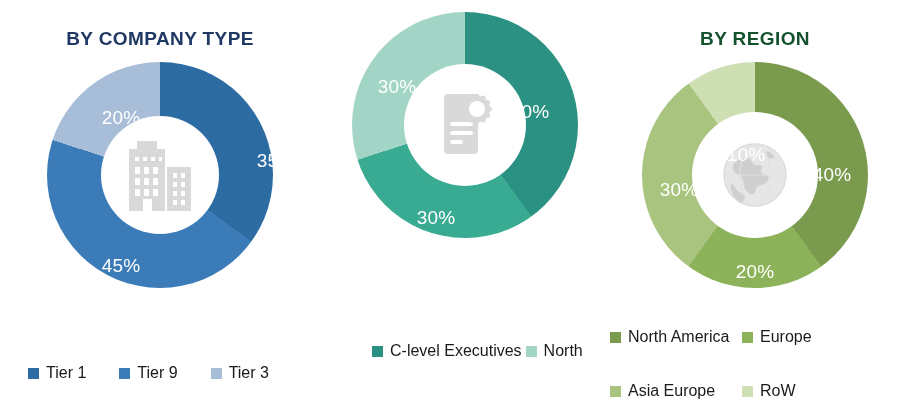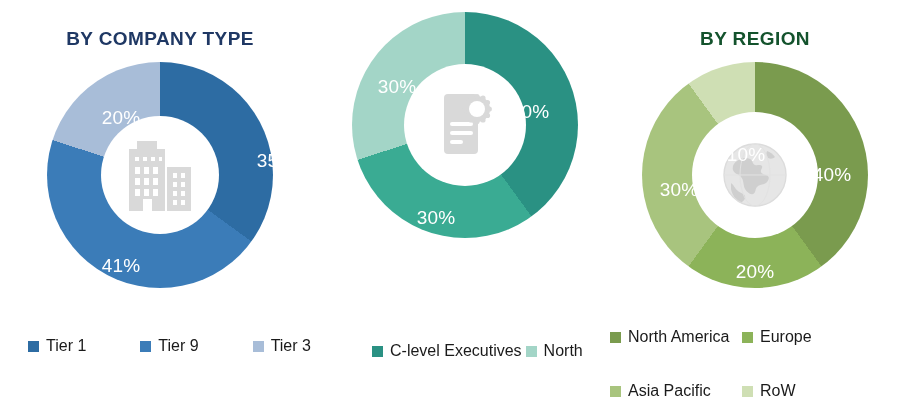--- a/index.html
+++ b/index.html
@@ -92,24 +92,24 @@
     margin-right: 7px;
     flex: none;
   }
   .legend-label {
     font-size: 16px;
     color: #1a1a1a;
   }
 
   .legend-1 {
     left: 28px;
-    top: 337px;
+    top: 364px;
     width: 270px;
     justify-content: flex-start;
-    gap: 54px;
+    gap: 33px;
   }
   .legend-2 {
     left: 372px;
     top: 342px;
     flex-direction: row;
     gap: 4px;
   }
   .legend-3 {
     left: 610px;
     top: 328px;
@@ -154,21 +154,21 @@
               <rect x="58" y="47" width="4" height="5"></rect>
             <rect x="50" y="56" width="4" height="5"></rect>
               <rect x="58" y="56" width="4" height="5"></rect>
             <rect x="50" y="65" width="4" height="5"></rect>
               <rect x="58" y="65" width="4" height="5"></rect>
             <rect x="20" y="64" width="9" height="12"></rect>
           </g>
         </svg>
       </div>
       <div class="pct" style="left:181px;top:99px;margin-left:48px;">35%</div>
-      <div class="pct" style="left:74px;top:204px;">41%</div>
+      <div class="pct" style="left:74px;top:204px;">45%</div>
       <div class="pct" style="left:74px;top:56px;">20%</div>
     </div>
   </div>
 
   <div class="panel panel-2">
 
     <div class="donut-wrap">
       <div class="donut" id="donut2" style="width: 226px; height: 226px; background: conic-gradient(rgb(42, 145, 131) 0deg, rgb(42, 145, 131) 144deg, rgb(58, 171, 147) 144deg, rgb(58, 171, 147) 252deg, rgb(163, 213, 199) 252deg, rgb(163, 213, 199) 360deg);"></div>
       <div class="donut-hole" style="width:122px;height:122px;">
         <svg class="center-icon" width="66" height="74" viewBox="0 0 66 74">
@@ -257,21 +257,21 @@
     <div class="legend-item">
       <span class="swatch" style="background:#7a9b4e;"></span>
       <span class="legend-label">North America</span>
     </div>
     <div class="legend-item">
       <span class="swatch" style="background:#8cb359;"></span>
       <span class="legend-label">Europe</span>
     </div>
     <div class="legend-item">
       <span class="swatch" style="background:#a8c47e;"></span>
-      <span class="legend-label">Asia Pacific</span>
+      <span class="legend-label">Asia Europe</span>
     </div>
     <div class="legend-item">
       <span class="swatch" style="background:#cfdfb4;"></span>
       <span class="legend-label">RoW</span>
     </div>
   </div>
 
 </div>
 
 </body></html>

